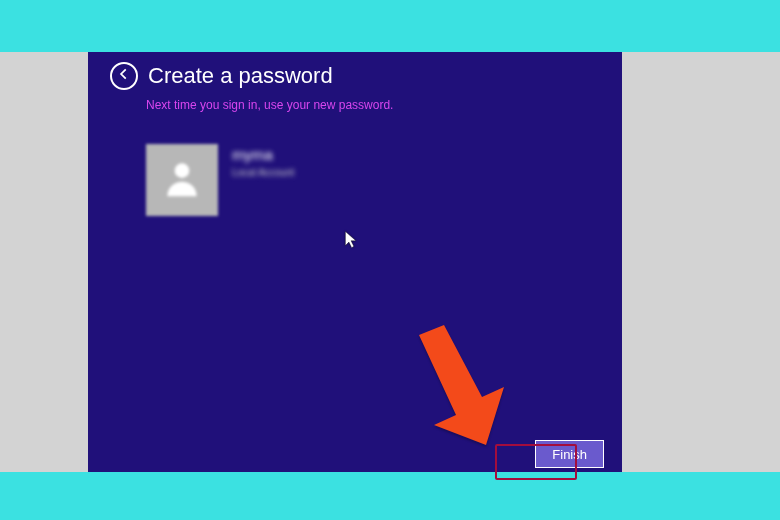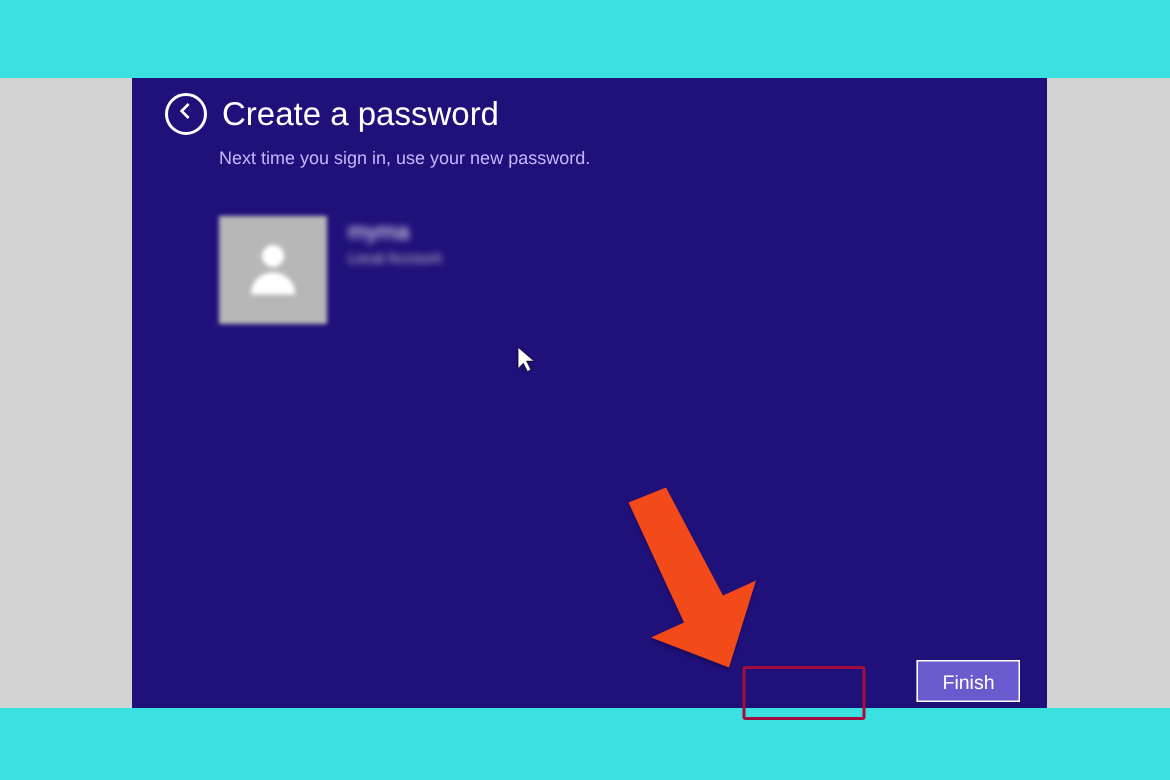--- a/index.html
+++ b/index.html
@@ -28,21 +28,21 @@
       height: 48px;
       background: #3be1e1;
       position: absolute;
       top: 472px;
       left: 0;
     }
     .window {
       position: absolute;
       left: 88px;
       top: 52px;
-      width: 610px;
+      width: 534px;
       height: 420px;
       background: #20107a;
     }
     .header {
       display: flex;
       align-items: center;
       gap: 10px;
       padding: 10px 0 0 22px;
     }
     .back-btn {
@@ -58,21 +58,21 @@
     .back-btn svg {
       width: 14px;
       height: 14px;
     }
     .title {
       color: #fff;
       font-size: 22px;
       font-weight: 300;
     }
     .subtitle {
-      color: #c4b5fd;
+      color: #d946ef;
       font-size: 12px;
       padding: 8px 0 0 58px;
     }
     .user-block {
       display: flex;
       gap: 14px;
       padding: 32px 0 0 58px;
       align-items: flex-start;
     }
     .avatar {

